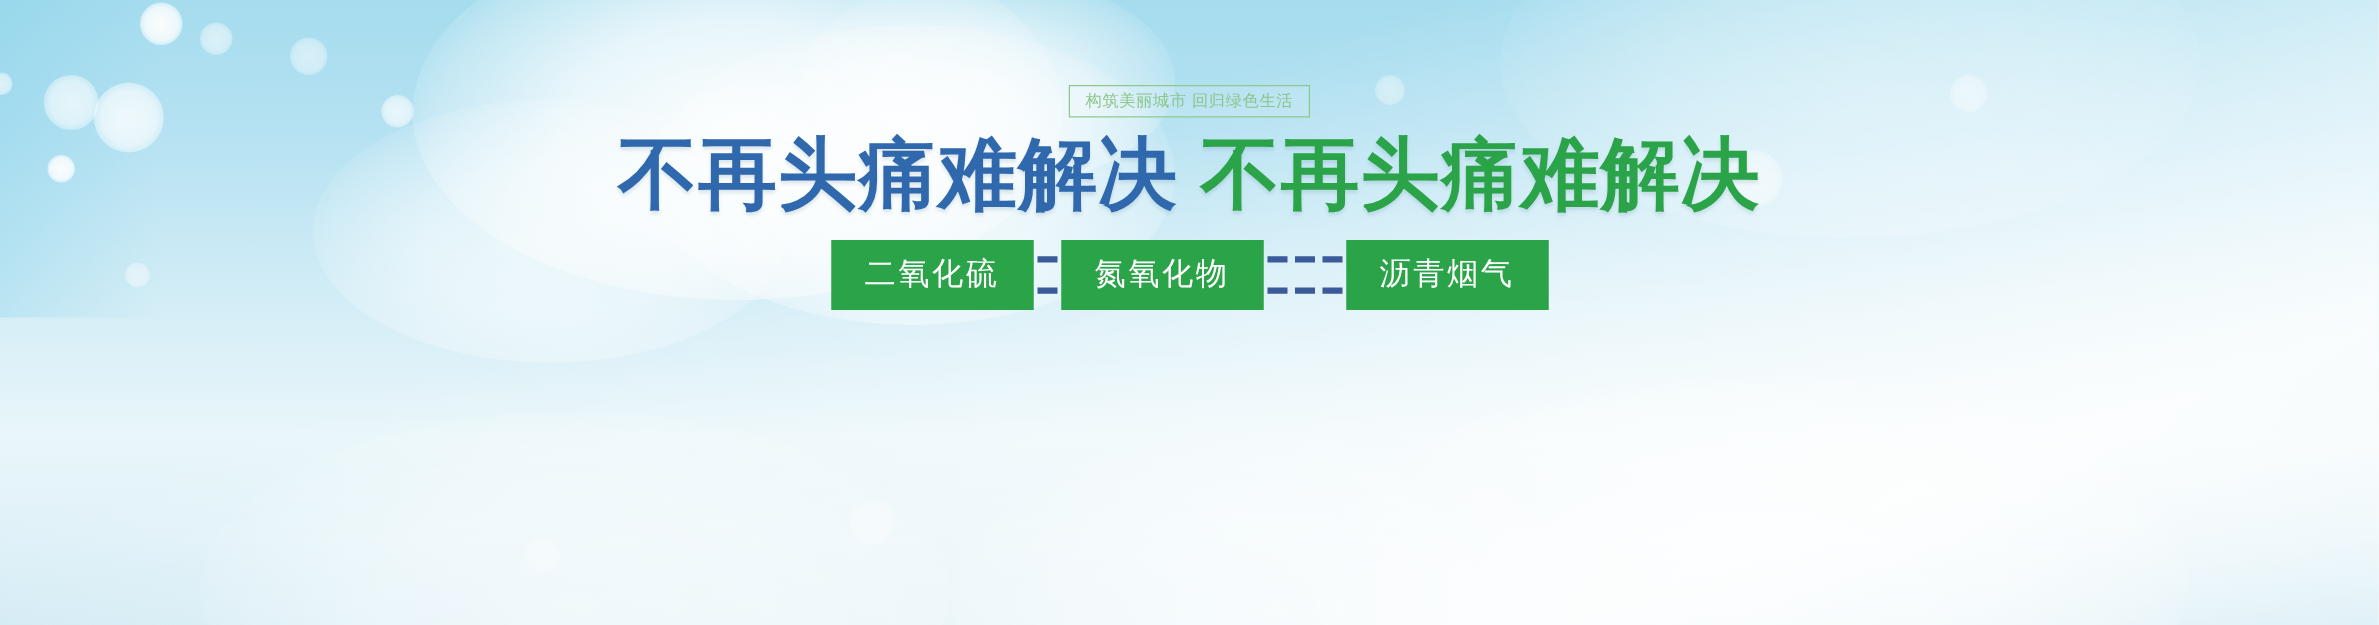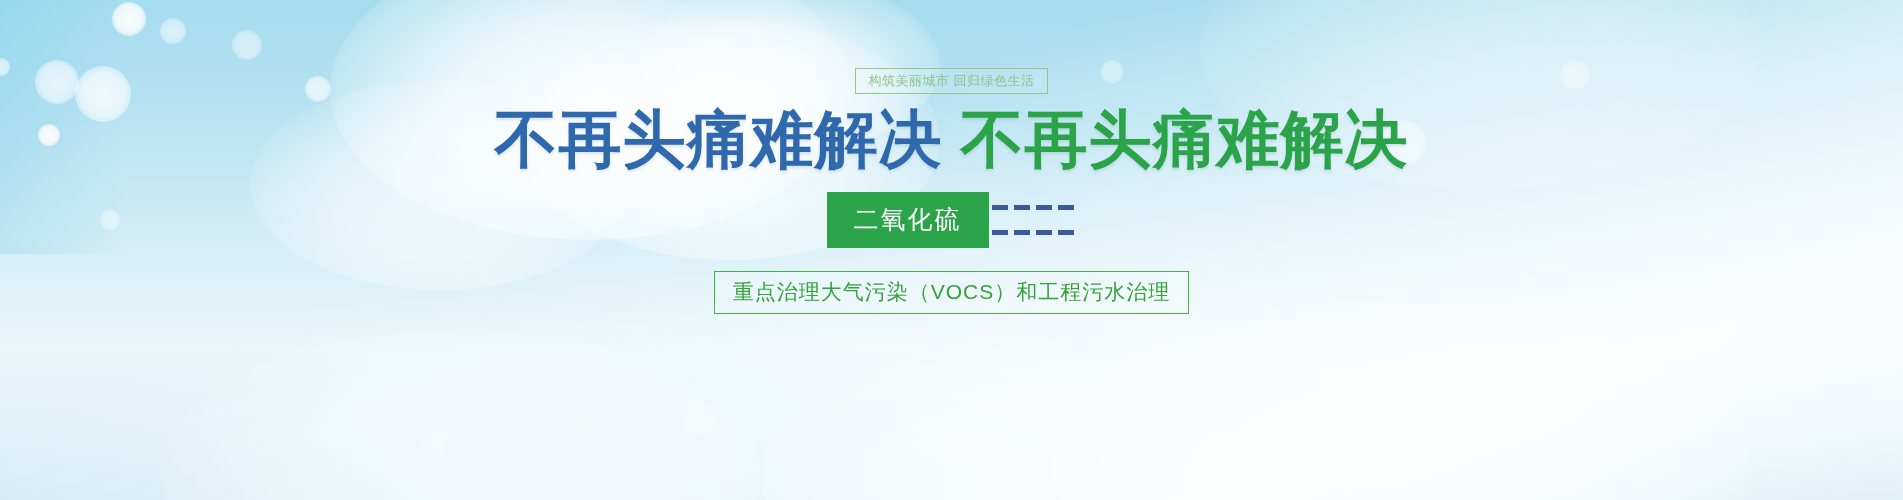--- a/index.html
+++ b/index.html
@@ -191,30 +191,31 @@
       <span class="hl-blue">不再头痛难解决</span><span class="hl-green">不再头痛难解决</span>
     </div>
 
 
     <div class="tags">
       <div class="tag">二氧化硫</div>
       <div class="sep">
           <i class="top"></i>
           <i class="bot"></i>
         </div>
-      <div class="sep">
-          <i class="top"></i>
-          <i class="bot"></i>
-        </div>
-      <div class="sep">
-          <i class="top"></i>
-          <i class="bot"></i>
-        </div>
-      <div class="sep">
-          <i class="top"></i>
-          <i class="bot"></i>
-        </div>
+      <div class="tag">氮氧化物</div>
+      <div class="sep">
+          <i class="top"></i>
+          <i class="bot"></i>
+        </div>
+      <div class="sep">
+          <i class="top"></i>
+          <i class="bot"></i>
+        </div>
+      <div class="sep">
+          <i class="top"></i>
+          <i class="bot"></i>
+        </div>
+      <div class="tag">沥青烟气</div>
     </div>
 
-    <div class="footnote">重点治理大气污染（VOCS）和工程污水治理</div>
 
   </div>
 </div>
 
 </body></html>

